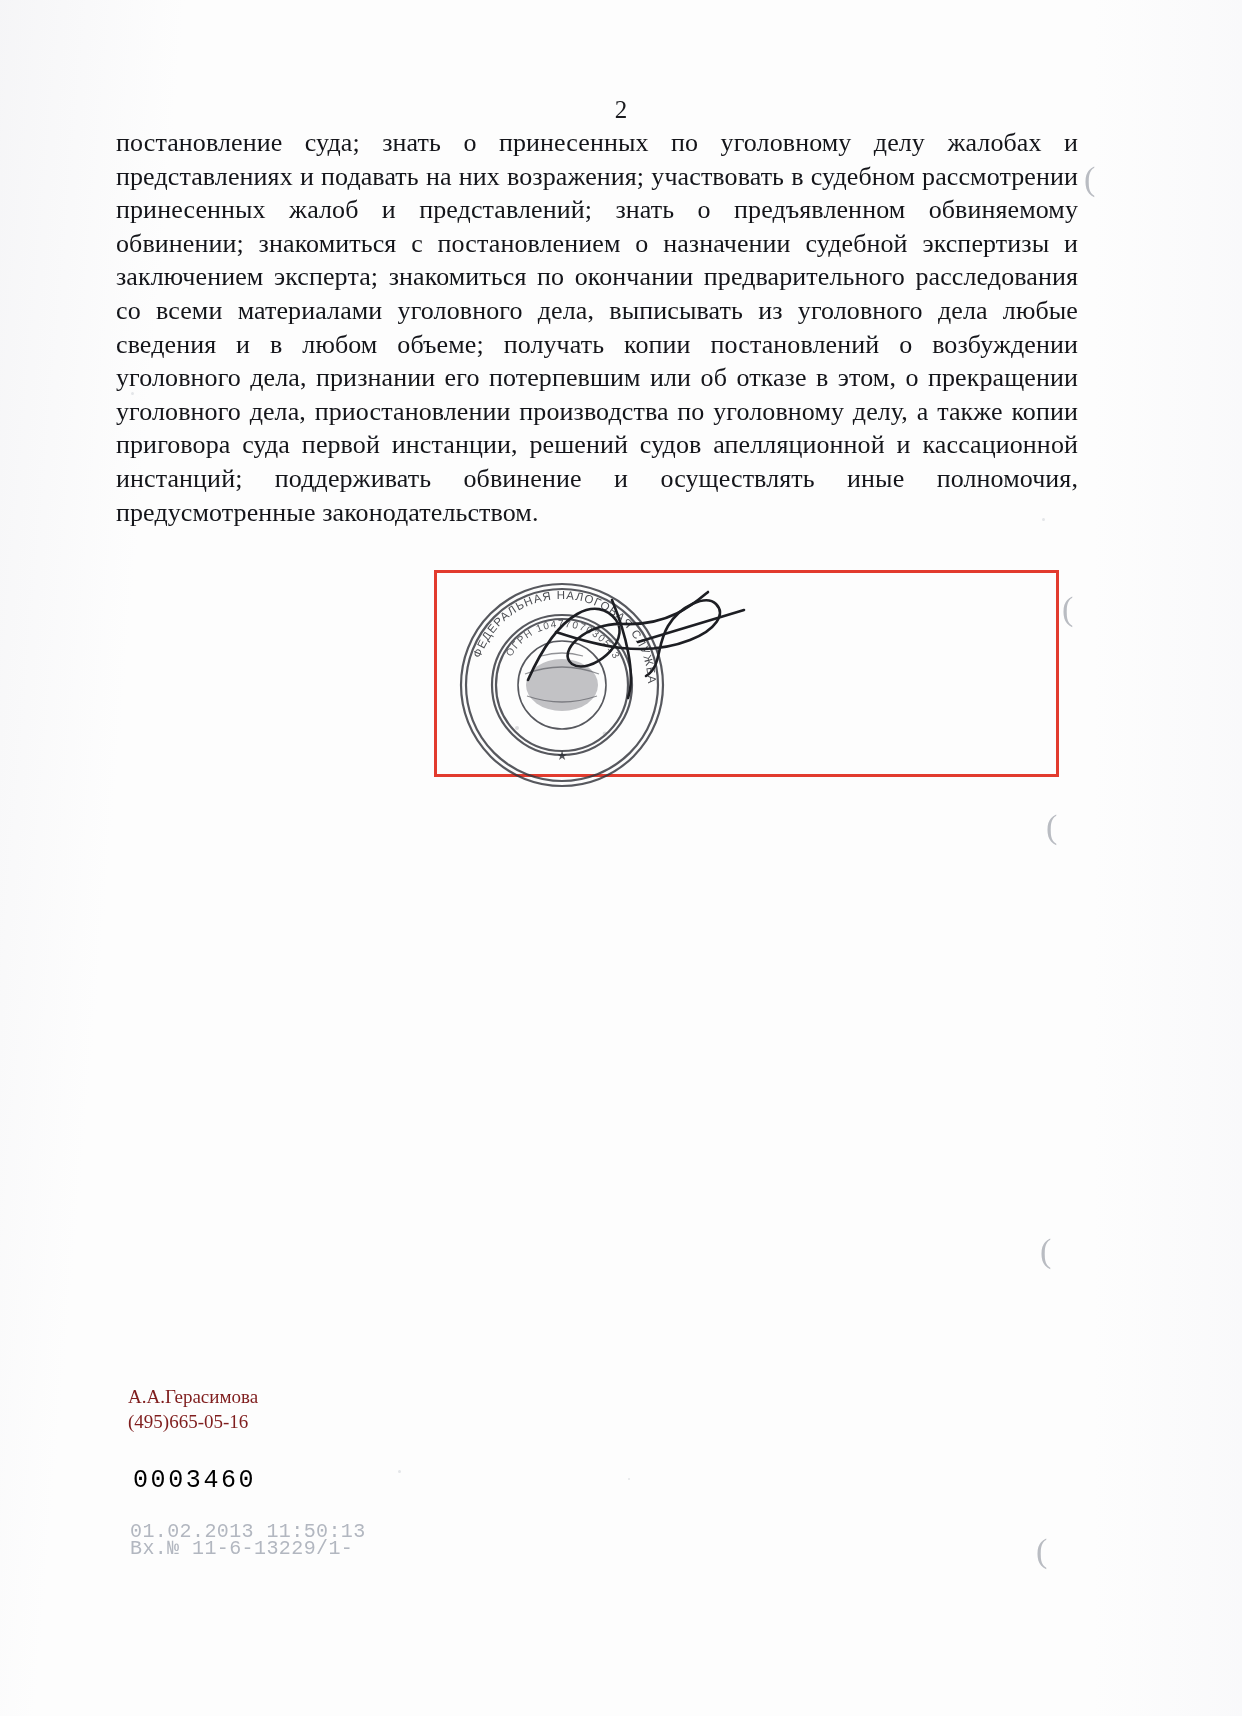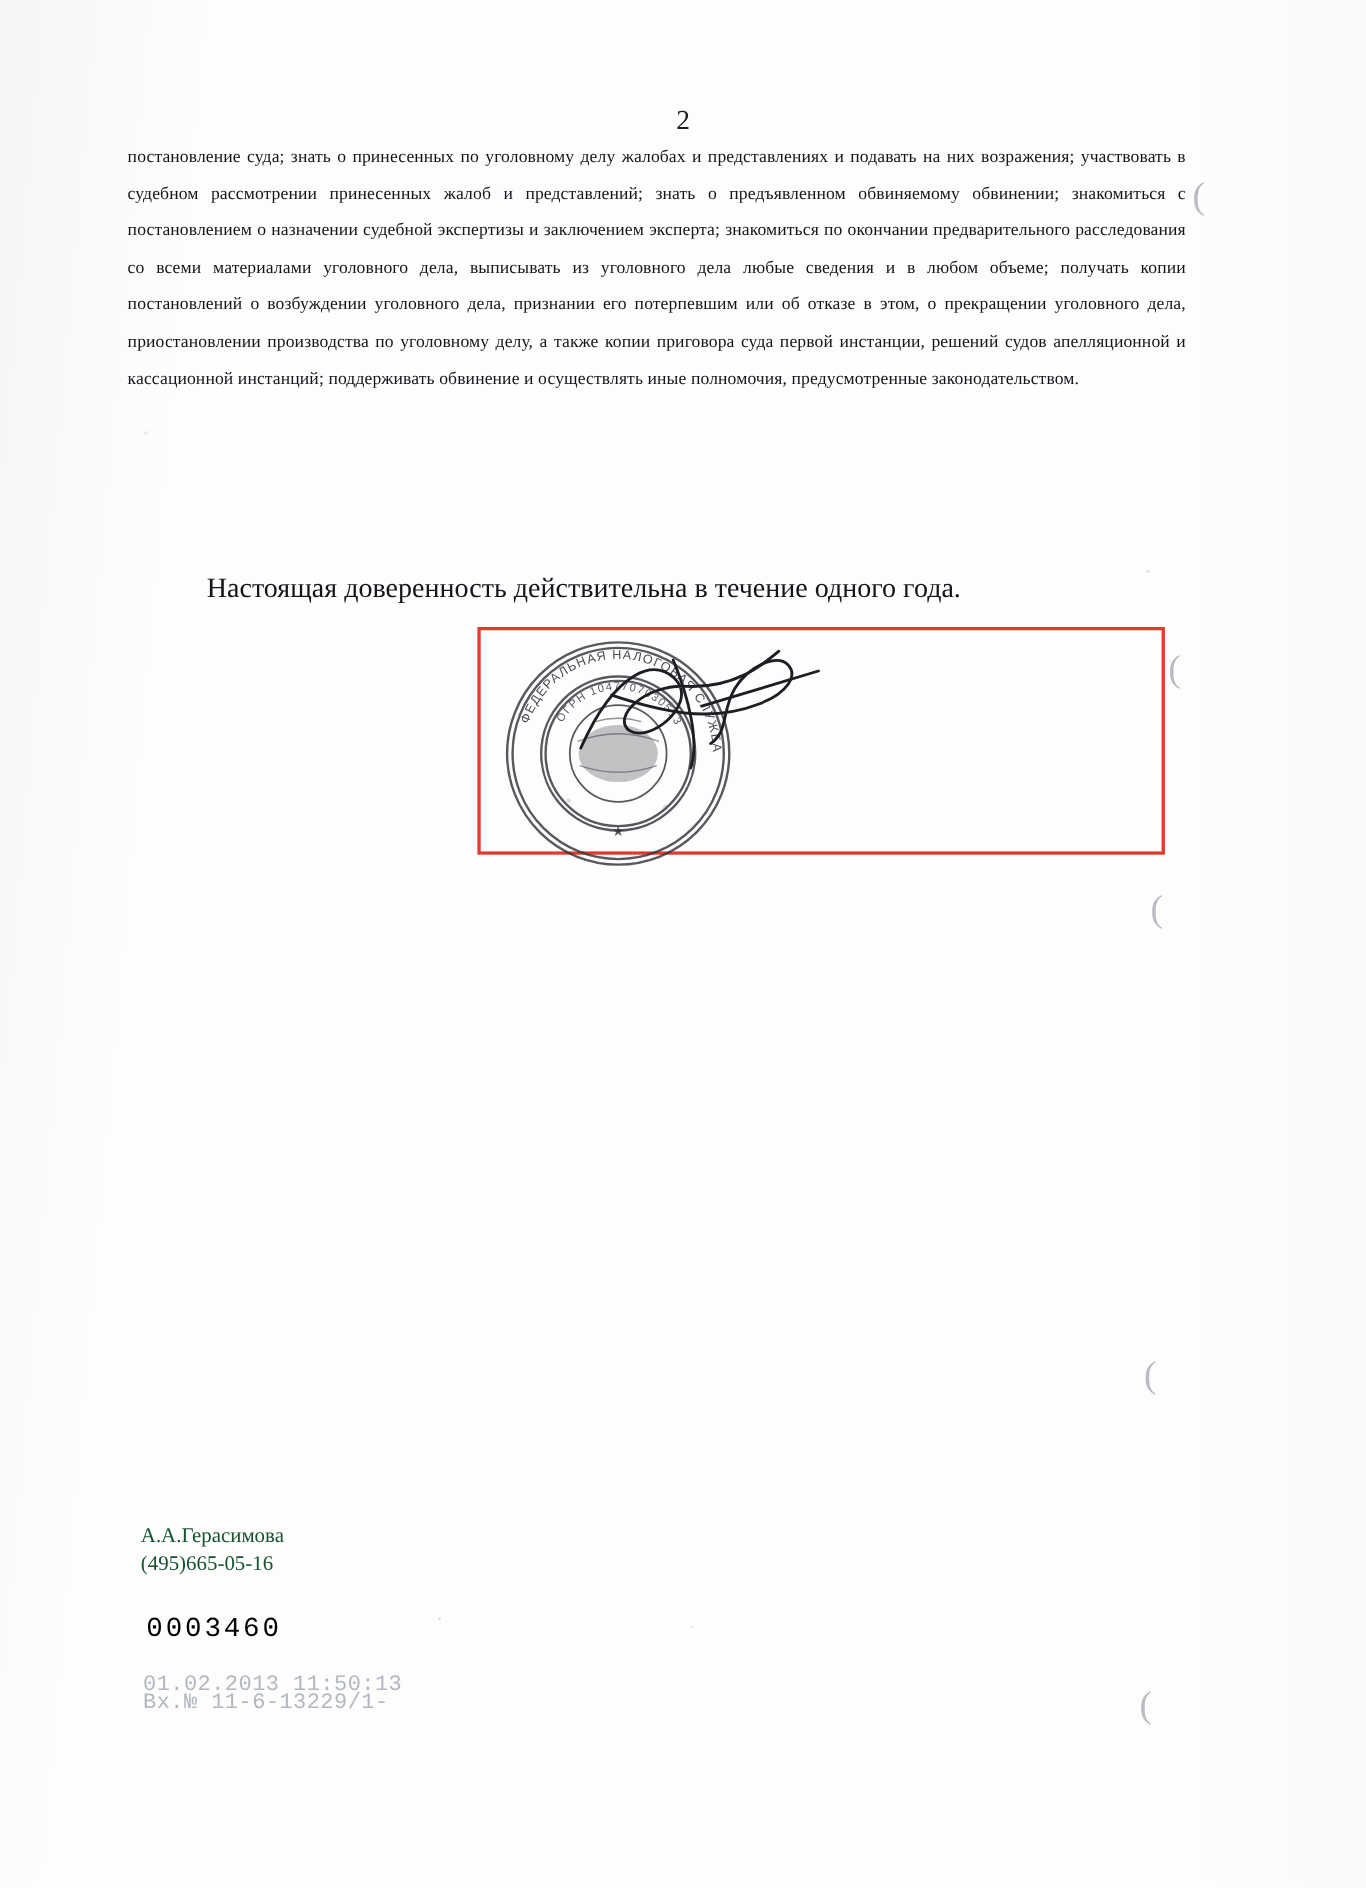--- a/index.html
+++ b/index.html
@@ -40,21 +40,21 @@
     text-align: center;
     font-size: 25px;
     color: #1a1b1f;
   }
 
   .body-text {
     position: absolute;
     top: 126px;
     left: 116px;
     width: 962px;
-    font-size: 16px;
+    font-size: 26px;
     line-height: 33.6px;
     text-align: justify;
     text-justify: inter-word;
     color: #14151a;
     letter-spacing: 0.1px;
   }
 
   .para-validity {
     position: absolute;
     top: 518px;
@@ -112,21 +112,21 @@
   .em4 { left: 1040px; top: 1232px; }
   .em5 { left: 1036px; top: 1532px; }
 
   .footer-block {
     position: absolute;
     left: 128px;
     top: 1384px;
     font-family: "Liberation Serif", serif;
     font-size: 19px;
     line-height: 25px;
-    color: #14532d;
+    color: #7f1d1d;
   }
 
   .doc-number {
     position: absolute;
     left: 133px;
     top: 1466px;
     font-family: "Liberation Mono", monospace;
     font-size: 25px;
     letter-spacing: 2.6px;
     color: #000000;
@@ -157,21 +157,20 @@
 <body>
 
 <div class="page">
 
   <div class="scan-tint"></div>
 
   <div class="page-number">2</div>
 
   <div class="body-text">постановление суда; знать о принесенных по уголовному делу жалобах и представлениях и подавать на них возражения; участвовать в судебном рассмотрении принесенных жалоб и представлений; знать о предъявленном обвиняемому обвинении; знакомиться с постановлением о назначении судебной экспертизы и заключением эксперта; знакомиться по окончании предварительного расследования со всеми материалами уголовного дела, выписывать из уголовного дела любые сведения и в любом объеме; получать копии постановлений о возбуждении уголовного дела, признании его потерпевшим или об отказе в этом, о прекращении уголовного дела, приостановлении производства по уголовному делу, а также копии приговора суда первой инстанции, решений судов апелляционной и кассационной инстанций; поддерживать обвинение и осуществлять иные полномочия, предусмотренные законодательством.</div>
 
-  <div class="para-validity">Настоящая доверенность действительна в течение одного года.</div>
 
   <div class="highlight-box"></div>
 
   <div class="stamp">
     <svg width="214" height="214" viewBox="0 0 214 214" aria-hidden="true">
       <g fill="none" stroke="#33353c" stroke-width="2.2" opacity="0.82">
         <circle cx="107" cy="107" r="101"></circle>
         <circle cx="107" cy="107" r="96"></circle>
         <circle cx="107" cy="107" r="70"></circle>
         <circle cx="107" cy="107" r="66"></circle>

